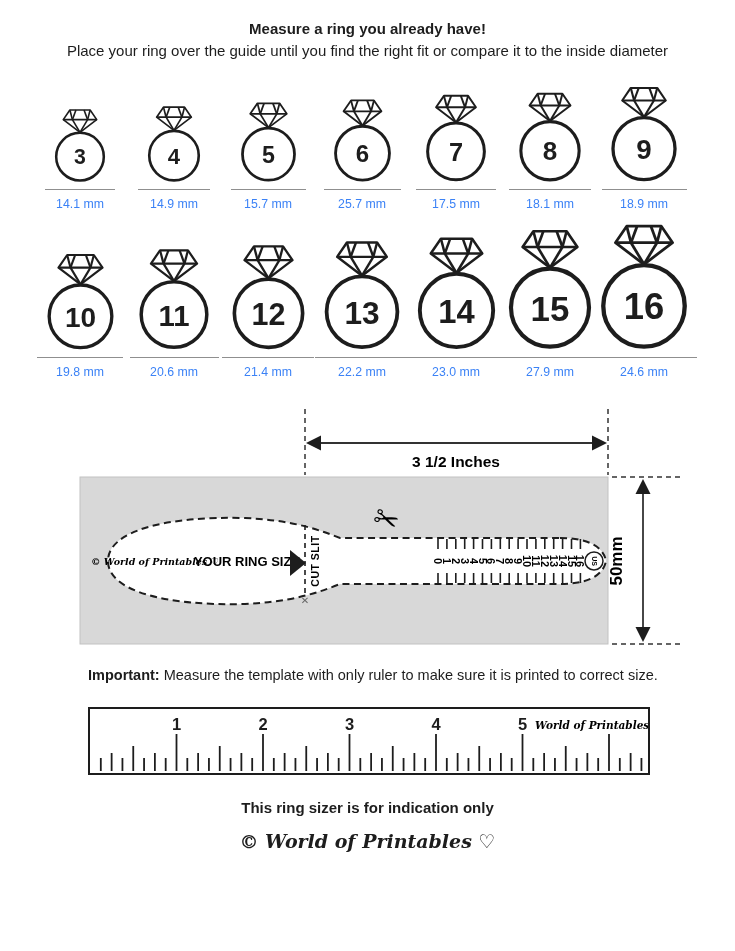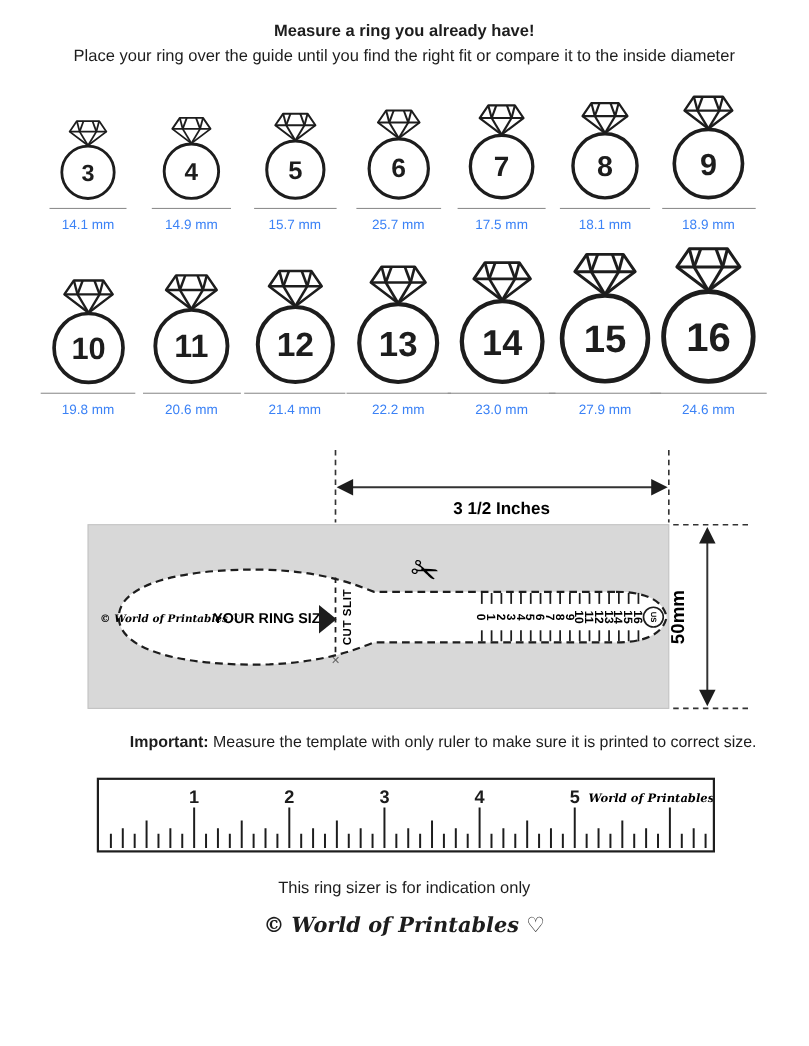--- a/index.html
+++ b/index.html
@@ -12,27 +12,27 @@
   .ring-row{display:flex;align-items:flex-end;padding-left:33px;}
   .ring-row.r1{margin-top:22px;}
   .ring-row.r2{margin-top:10px;}
   .ring-col{width:94px;display:flex;flex-direction:column;align-items:center;}
   .ring-underline{border-top:1.5px solid #8f8f8f;margin-top:6px;}
   .ring-mm{margin-top:7px;font-size:12.3px;color:#3b82f6;}
   
   .sizer-fig{position:relative;width:735px;height:270px;margin-top:12px;}
   
   .important{margin:6px 0 0 88px;font-size:14.5px;}
-  .important b{font-weight:bold;margin-left:30px;}
+  .important b{font-weight:bold;}
   
   .ruler{box-sizing:border-box;width:562px;height:68px;margin:24px 0 0 88px;
          border:2px solid #1d1d1d;background:#fff;}
   
   .footer{margin-top:22px;text-align:center;font-size:15px;line-height:1.4;}
-  .footer .foot-bold{font-weight:normal;}
+  .footer .foot-bold{font-weight:bold;}
   .script{font-family:"DejaVu Serif",serif;font-style:italic;font-weight:600;}
   .brand-footer{margin-top:12px;text-align:center;font-size:19px;}
 </style>
 </head>
 <body>
 
 <div class="page">
 
 
   <div class="intro">

